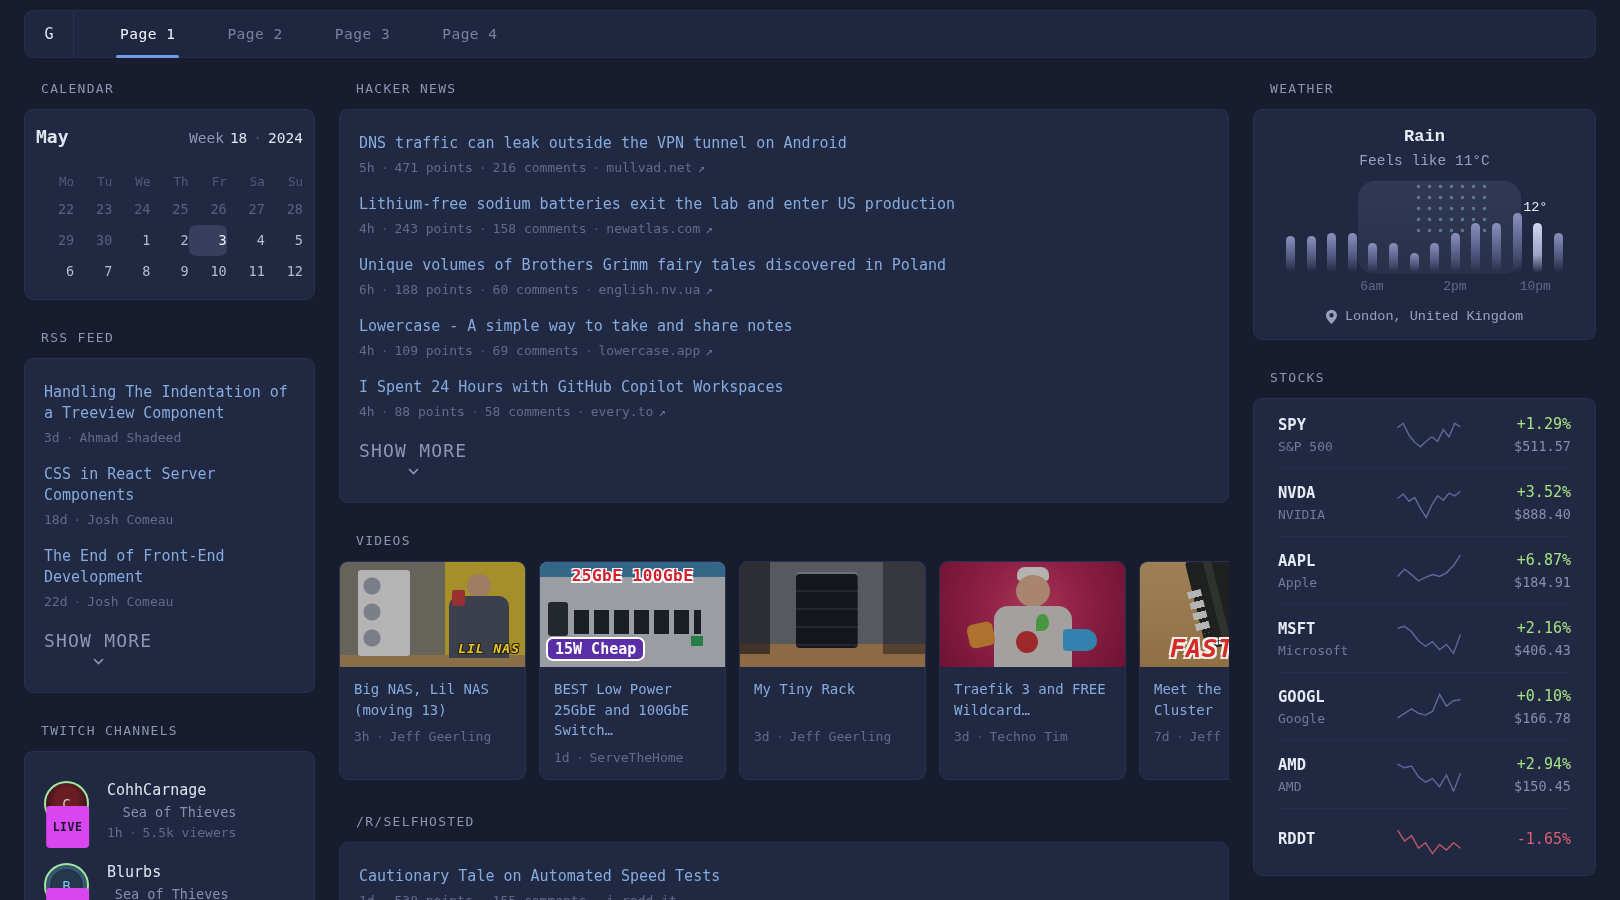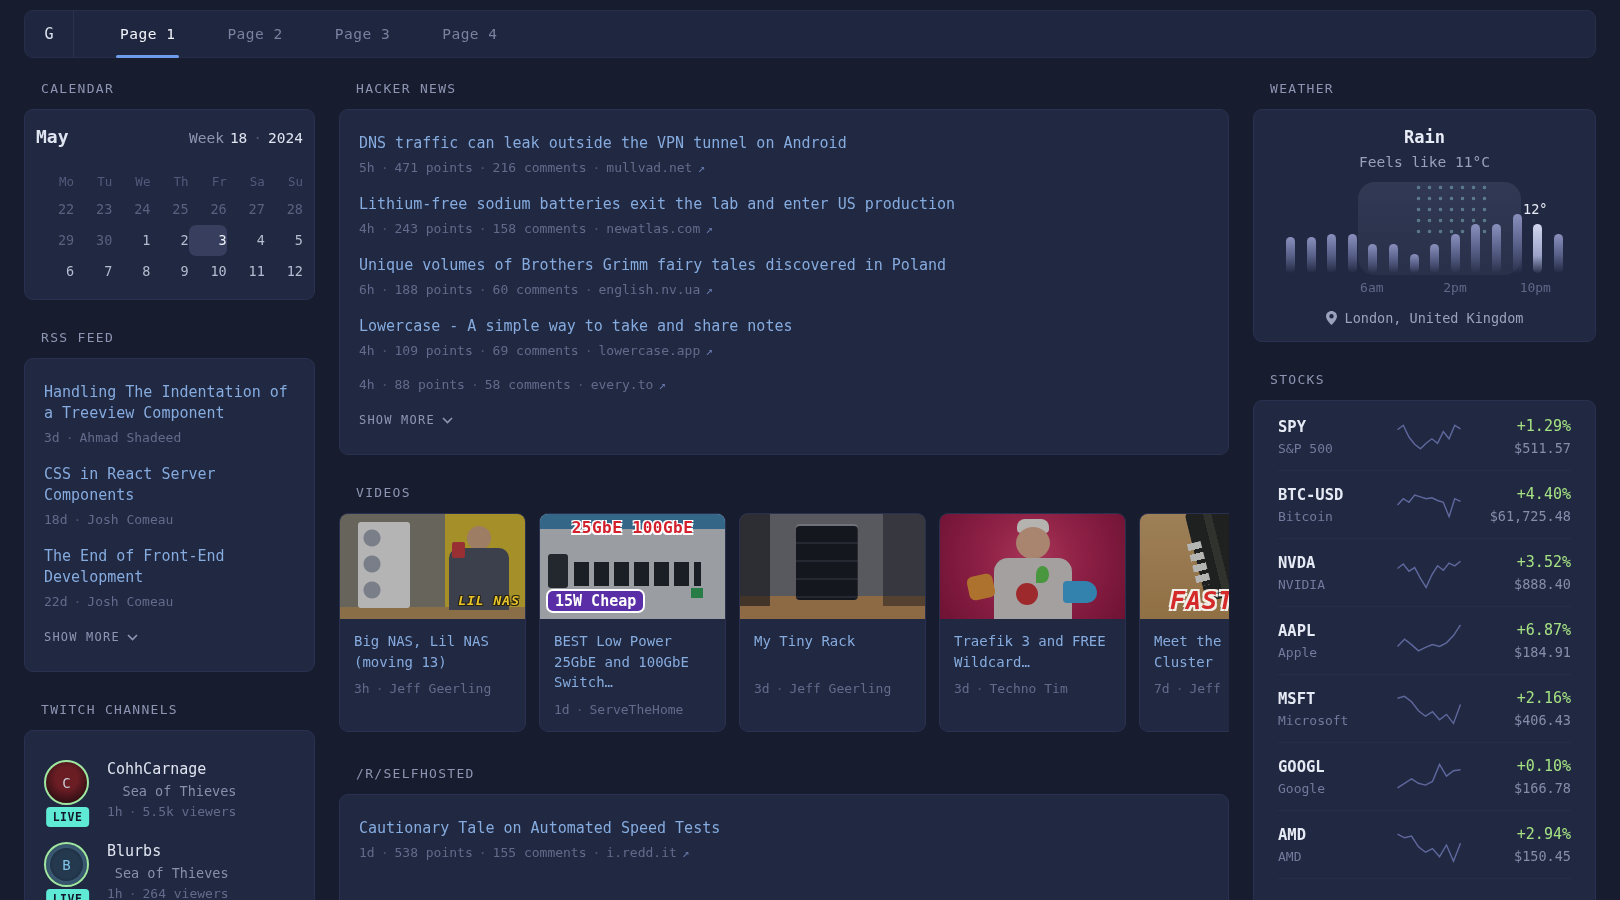--- a/index.html
+++ b/index.html
@@ -41,22 +41,22 @@
   }
   .card {
     background:#212841; border:1px solid #2a3150; border-radius:9px;
   }
 
   .dot { color:#4d5578; margin:0 6px; }
   .meta { font-size:13px; color:#636b8c; }
   .ext-arrow { color:#6679ad; margin-left:5px; font-size:12.5px; }
   .link-title { color:#85abdf; font-size:15px; line-height:21px; cursor:pointer; }
   .show-more {
-    color:#8e96b4; font-size:12px; letter-spacing:1.2px; cursor:pointer;
-    display:inline-flex; align-items:center; gap:7px; margin:2px 0 4px;
+    color:#8e96b4; font-size:18px; letter-spacing:1.2px; cursor:pointer;
+    display:inline-flex; align-items:center; gap:7px; margin:2px 0 4px;flex-direction:column;
   }
   .chev { width:11px; height:7px; display:inline-block; }
   .chev svg { display:block; }
 
   
   .cal-card { padding:16px 11px 12px; }
   .cal-head { display:flex; align-items:baseline; justify-content:space-between; }
   .cal-month { font-size:18px; font-weight:bold; color:#dfe4f0; }
   .cal-week { font-size:14.5px; color:#dfe4f0; }
   .cal-week .lbl { color:#8d95b2; margin-right:6px; }
@@ -79,22 +79,22 @@
   .tw-row { display:flex; gap:16px; margin:23px 0; cursor:pointer; }
   .tw-avatar-wrap { position:relative; width:47px; flex:none; }
   .tw-avatar {
     width:45px; height:45px; border-radius:50%; border:2px solid #9fe6a0;
     display:flex; align-items:center; justify-content:center; font-size:14px;
   }
   .av-cohh { background:radial-gradient(circle at 50% 40%, #6b1d24 0 35%, #2a0e12 80%); color:#c9ccd4; }
   .av-blurbs { background:radial-gradient(circle at 50% 50%, #24384e 0 45%, #151f2c 90%); color:#7fc3e8; box-shadow:inset 0 0 0 4px rgba(127,195,232,.28); }
   .live-badge {
     position:absolute; left:50%; transform:translateX(-50%); bottom:-8px;
-    background:#5eead4; color:#12172a; font-size:11.5px; font-weight:bold;
-    padding:3px 7px; border-radius:4px; letter-spacing:.5px;
+    background:#d946ef; color:#12172a; font-size:11.5px; font-weight:bold;
+    padding:14px 7px; border-radius:4px; letter-spacing:.5px;
   }
   .tw-name { color:#dfe4f0; font-size:15px; }
   .tw-game { color:#8890ae; font-size:13.5px; margin-top:5px;text-align:right; }
   .tw-view { margin-top:5px; }
 
   
   .videos-row { display:flex; gap:13px; overflow:hidden; width:890px; }
   .vcard { width:187px; flex:none; background:#212841; border:1px solid #2a3150; border-radius:9px; cursor:pointer; }
   .thumb { position:relative; height:105px; border-radius:8px 8px 0 0; overflow:hidden; }
   .thumb::after { content:''; position:absolute; inset:0; background:rgba(16,20,36,.24); }
@@ -146,21 +146,21 @@
   
   .t5 { background:linear-gradient(180deg,#caa268 0%,#b98c4f 100%); }
   .t5 .board { position:absolute; right:-28px; top:-22px; width:160px; height:92px; background:#23251e; border-radius:6px; transform:rotate(-14deg);
                background-image:repeating-linear-gradient(90deg,#23251e 0 18px,#3a3d30 18px 26px); }
   .t5 .pins { position:absolute; left:52px; top:28px; width:14px; height:44px; transform:rotate(-14deg);
               background:repeating-linear-gradient(180deg,#e8e6df 0 7px,transparent 7px 11px); }
   .t5 .txt { position:absolute; left:30px; bottom:4px; z-index:2; color:#d42a2a; font-weight:bold; font-style:italic; font-size:25px; letter-spacing:1px;
              text-shadow:2px 2px 0 #f2efe8,-2px 2px 0 #f2efe8,2px -2px 0 #f2efe8,-2px -2px 0 #f2efe8; }
 
   
-  .weather-card { padding:17px 32px 15px; }
+  .weather-card { padding:17px 32px 15px;font-family:Liberation Mono, monospace; }
   .w-cond { text-align:center; font-size:17px; font-weight:bold; color:#e8ecf6; }
   .w-feels { text-align:center; font-size:14.5px; color:#99a0bd; margin-top:7px; }
   .w-chart { position:relative; height:86px; margin-top:17px; }
   .w-rect { position:absolute; left:26%; width:59%; top:-5px; bottom:-2px; border-radius:17px;
             background:linear-gradient(180deg,rgba(132,140,178,.17),rgba(132,140,178,.08)); }
   .w-dots { position:absolute; left:47%; width:27%; top:-2px; height:50px;
             background-image:radial-gradient(circle at 2.5px 2.5px, rgba(124,172,182,.55) 1.6px, transparent 2.1px);
             background-size:11px 11px; }
   .w-bars { position:absolute; inset:0; display:flex; justify-content:space-between; align-items:flex-end; }
   .wbar { width:9px; border-radius:5px; flex:none;
@@ -323,20 +323,21 @@
           </div>
           <div class="feed-item">
             <div class="link-title">Unique volumes of Brothers Grimm fairy tales discovered in Poland</div>
             <div class="meta"><span>6h</span><span class="dot">·</span><span>188 points</span><span class="dot">·</span><span>60 comments</span><span class="dot">·</span><span>english.nv.ua</span><span class="ext-arrow">↗</span></div>
           </div>
           <div class="feed-item">
             <div class="link-title">Lowercase - A simple way to take and share notes</div>
             <div class="meta"><span>4h</span><span class="dot">·</span><span>109 points</span><span class="dot">·</span><span>69 comments</span><span class="dot">·</span><span>lowercase.app</span><span class="ext-arrow">↗</span></div>
           </div>
           <div class="feed-item">
+            <div class="link-title">I Spent 24 Hours with GitHub Copilot Workspaces</div>
             <div class="meta"><span>4h</span><span class="dot">·</span><span>88 points</span><span class="dot">·</span><span>58 comments</span><span class="dot">·</span><span>every.to</span><span class="ext-arrow">↗</span></div>
           </div>
           <div class="feed-item">
             <span class="show-more">
                 <span>SHOW MORE</span>
                 <span class="chev">
                   <svg viewBox="0 0 11 7">
                     <path d="M1 1l4.5 4.5L10 1" fill="none" stroke="#8e96b4" stroke-width="1.6"></path>
                   </svg>
                 </span>
@@ -491,35 +492,20 @@
                   <polyline class="spark-up" fill="none" stroke-width="1.6" points="0.0,12 6.4,7 12.7,20 19.1,28 25.5,33 31.8,27 38.2,22 44.5,27 50.9,14 57.3,22 63.6,7 70.0,11"></polyline>
                 </svg>
               </div>
             <div class="s-right">
                 <div class="s-chg up">+1.29%</div>
                 <div class="s-price">$511.57</div>
               </div>
           </div>
           <div class="stock-row">
             <div class="s-left">
-                <div class="s-sym">BTC-USD</div>
-                <div class="s-name">Bitcoin</div>
-              </div>
-            <div class="s-spark">
-                <svg width="70" height="36" viewBox="0 0 70 40">
-                  <polyline class="spark-up" fill="none" stroke-width="1.6" points="0.0,20 6.4,13 12.7,17 19.1,9 25.5,11 31.8,13 38.2,12 44.5,15 50.9,17 57.3,33 63.6,13 70.0,16"></polyline>
-                </svg>
-              </div>
-            <div class="s-right">
-                <div class="s-chg up">+4.40%</div>
-                <div class="s-price">$61,725.48</div>
-              </div>
-          </div>
-          <div class="stock-row">
-            <div class="s-left">
                 <div class="s-sym">NVDA</div>
                 <div class="s-name">NVIDIA</div>
               </div>
             <div class="s-spark">
                 <svg width="70" height="36" viewBox="0 0 70 40">
                   <polyline class="spark-up" fill="none" stroke-width="1.6" points="0.0,15 6.4,10 12.7,18 19.1,14 25.5,26 31.8,36 38.2,22 44.5,12 50.9,17 57.3,9 63.6,12 70.0,7"></polyline>
                 </svg>
               </div>
             <div class="s-right">
                 <div class="s-chg up">+3.52%</div>

